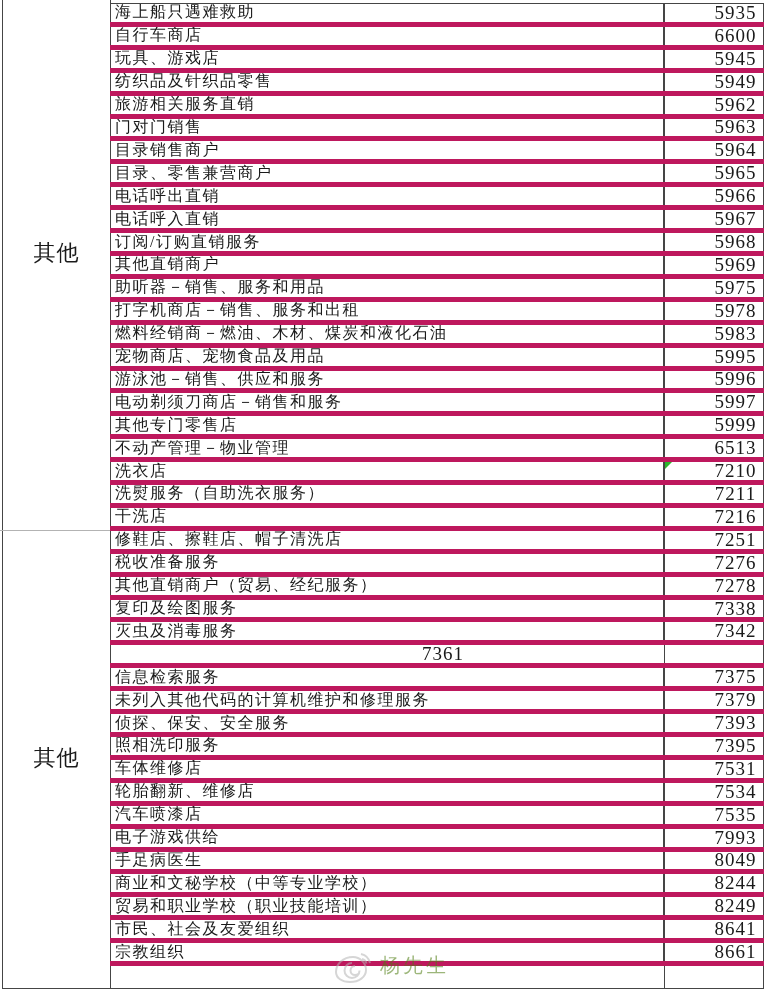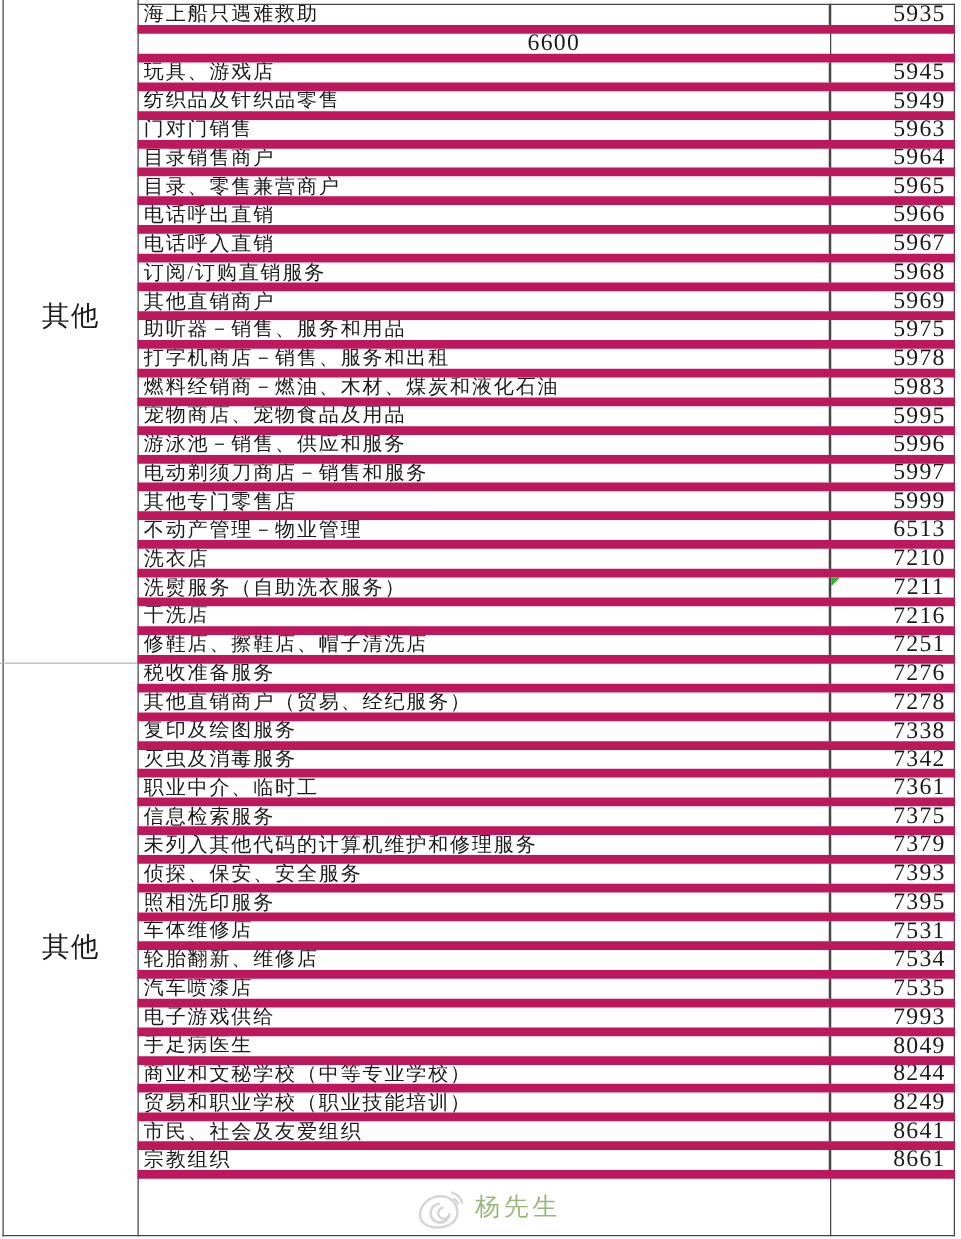--- a/index.html
+++ b/index.html
@@ -24,21 +24,21 @@
   #line-section-divider{left:0;top:530px;width:111px;height:1px;background:#b3b3b3;position:absolute;}
 
   
   .table-rows{
     position:absolute;left:110px;top:4px;width:654px;
   }
   .row{
     display:flex;
     height:22.907px;
     box-sizing:border-box;
-    border-bottom:7px solid #be185d;
+    border-bottom:5px solid #be185d;
     gap:31px;
   }
   .cell{
     box-sizing:border-box;
     white-space:nowrap;
     overflow:hidden;
     display:flex;
     align-items:center;
   }
   .cell.desc{
@@ -102,31 +102,36 @@
   <div class="section-label" id="section-label-1">其他</div>
   <div class="section-label" id="section-label-2">其他</div>
 
   <div class="table-rows">
     <div>
         <div class="row">
         <div class="cell desc">海上船只遇难救助</div>
         <div class="cell code">5935</div>
       </div>
         <div class="row">
+        <div class="cell desc">自行车商店</div>
         <div class="cell code">6600</div>
       </div>
         <div class="row">
         <div class="cell desc">玩具、游戏店</div>
         <div class="cell code">5945</div>
       </div>
         <div class="row">
         <div class="cell desc">纺织品及针织品零售</div>
         <div class="cell code">5949</div>
       </div>
         <div class="row">
+        <div class="cell desc">旅游相关服务直销</div>
+        <div class="cell code">5962</div>
+      </div>
+        <div class="row">
         <div class="cell desc">门对门销售</div>
         <div class="cell code">5963</div>
       </div>
         <div class="row">
         <div class="cell desc">目录销售商户</div>
         <div class="cell code">5964</div>
       </div>
         <div class="row">
         <div class="cell desc">目录、零售兼营商户</div>
         <div class="cell code">5965</div>
@@ -207,21 +212,20 @@
       </div>
         <div class="row">
         <div class="cell desc">复印及绘图服务</div>
         <div class="cell code">7338</div>
       </div>
         <div class="row">
         <div class="cell desc">灭虫及消毒服务</div>
         <div class="cell code">7342</div>
       </div>
         <div class="row">
-        <div class="cell desc">职业中介、临时工</div>
         <div class="cell code">7361</div>
       </div>
         <div class="row">
         <div class="cell desc">信息检索服务</div>
         <div class="cell code">7375</div>
       </div>
         <div class="row">
         <div class="cell desc">未列入其他代码的计算机维护和修理服务</div>
         <div class="cell code">7379</div>
       </div>

